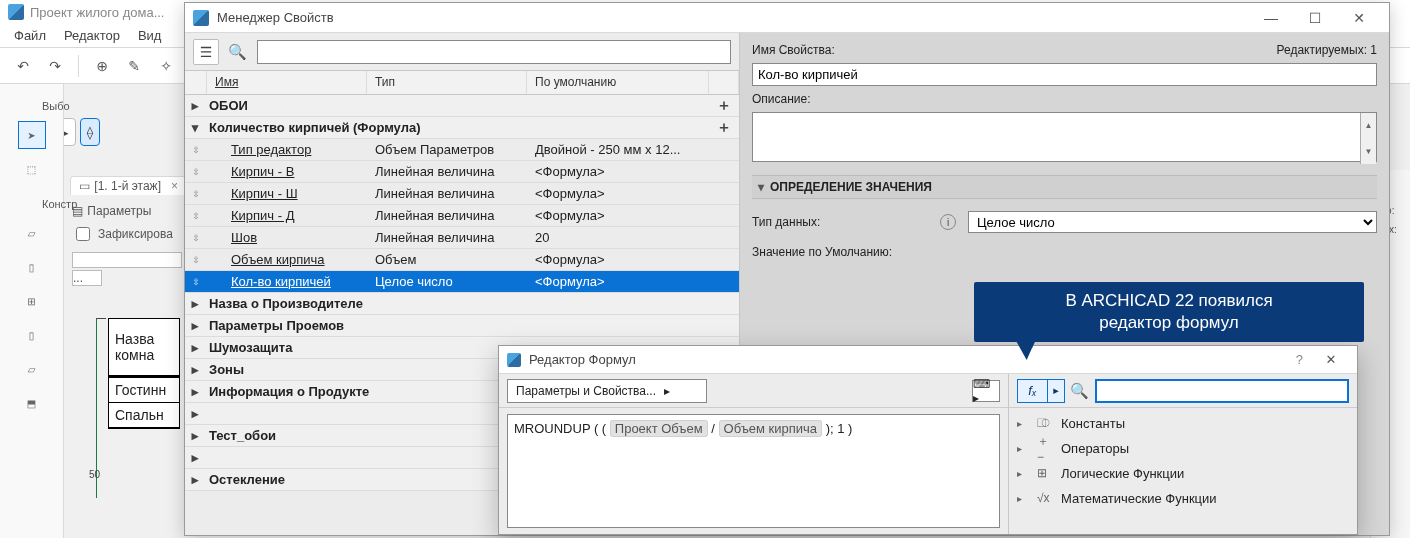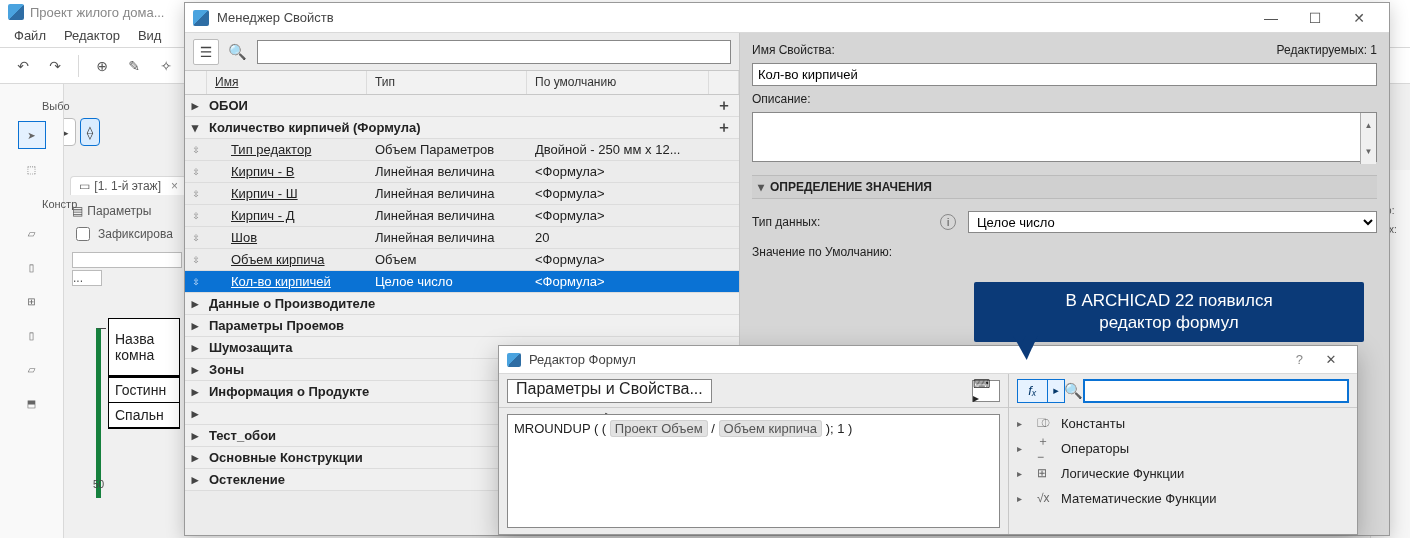--- a/index.html
+++ b/index.html
@@ -49,21 +49,21 @@
   .doc-tab{border:1px solid var(--border-light);border-bottom:none;background:#fff;padding:2px 8px;border-radius:4px 4px 0 0;display:flex;align-items:center;gap:4px;}
   .doc-tab .xtab{color:#888;margin-left:6px;}
 
   .side-params{position:absolute;left:72px;top:204px;width:110px;color:#555;font-size:12px;}
   .side-params .hdr{display:flex;align-items:center;gap:4px;margin-bottom:6px;}
   .side-params .chk{display:flex;align-items:center;gap:5px;margin-bottom:8px;}
   .side-params .chk input{width:14px;height:14px;}
   .roomblock{position:absolute;left:108px;top:318px;width:72px;border:1px solid #000;background:#fff;}
   .roomblock .cellhdr{padding:12px 6px;border-bottom:3px solid #000;font-size:14px;}
   .roomblock .cell{padding:4px 6px;border-bottom:1px solid #000;font-size:14px;}
-  .ruler{position:absolute;left:96px;top:328px;width:10px;bottom:40px;border-top:1px solid #444;border-left:5px solid #15803d;}
+  .ruler{position:absolute;left:96px;top:318px;width:10px;bottom:40px;border-top:1px solid #444;border-left:1px solid #15803d;}
   .ruler .rn{position:absolute;left:-8px;font-size:10px;color:#444;}
 
   
   .rightsliver{position:absolute;right:0;top:170px;width:40px;bottom:0;background:#f6f6f6;border-left:1px solid var(--border-light);font-size:10px;color:#555;padding:4px;}
   .rightsliver .home{font-size:20px;color:#7bb1e0;}
   .rightsliver .label{margin-top:8px;}
 
   
   .dlg{position:absolute;left:184px;top:2px;right:20px;height:534px;background:var(--bg3);border:1px solid #999;box-shadow:0 4px 18px rgba(0,0,0,.2);display:flex;flex-direction:column;}
   .dlg-title{height:30px;background:#fff;display:flex;align-items:center;padding:0 8px;border-bottom:1px solid var(--border-light);}
@@ -122,26 +122,26 @@
   
   .fdlg{position:absolute;left:498px;top:345px;width:860px;height:190px;background:var(--bg3);border:1px solid #999;box-shadow:0 8px 24px rgba(0,0,0,.25);display:flex;flex-direction:column;}
   .fdlg-title{height:28px;background:#fff;border-bottom:1px solid var(--border-light);display:flex;align-items:center;padding:0 8px;font-size:13px;color:#444;}
   .fdlg-title .logo{width:14px;height:14px;background:linear-gradient(135deg,#4aa3df 50%,#2e6da4 50%);margin-right:8px;border-radius:2px;}
   .fdlg-title .sp{flex:1;}
   .fdlg-title .help{color:#888;margin-right:10px;}
   .fdlg-title .wb{width:36px;height:28px;display:inline-flex;align-items:center;justify-content:center;color:#555;}
   .fdlg-body{flex:1;display:flex;}
   .fleft{width:510px;border-right:1px solid #c7c7c7;display:flex;flex-direction:column;}
   .fleft .bar{height:34px;display:flex;align-items:center;justify-content:space-between;padding:0 8px;border-bottom:1px solid #ccc;}
-  .fleft .paramdrop{height:24px;min-width:200px;border:1px solid #888;background:#fff;display:inline-flex;align-items:center;padding:0 8px;font-size:16px;gap:8px;flex-direction:column;}
+  .fleft .paramdrop{height:24px;min-width:200px;border:1px solid #888;background:#fff;display:inline-flex;align-items:center;padding:0 8px;font-size:12px;gap:8px;}
   .fleft .kb{width:28px;height:22px;border:1px solid #888;background:#fff;display:inline-flex;align-items:center;justify-content:center;font-size:12px;}
   .fleft .editor{flex:1;margin:6px 8px;border:1px solid #888;background:#fff;padding:6px;font-size:13px;font-family:inherit;}
   .fleft .editor .token{background:#e2e2e2;border:1px solid #d0d0d0;border-radius:3px;padding:0 4px;color:#555;}
   .fright{flex:1;display:flex;flex-direction:column;}
-  .fright .bar{height:34px;display:flex;align-items:center;padding:0 8px;border-bottom:1px solid #ccc;}
+  .fright .bar{height:34px;display:flex;align-items:center;padding:0 8px;border-bottom:1px solid #ccc;gap:6px;}
   .fxbtn{width:30px;height:24px;border:1px solid var(--accent);background:#e6f2ff;display:inline-flex;align-items:center;justify-content:center;font-style:italic;font-size:13px;color:#05386b;border-right:none;}
   .fxbtn2{width:18px;height:24px;border:1px solid var(--accent);background:#e6f2ff;display:inline-flex;align-items:center;justify-content:center;font-size:11px;color:#05386b;}
   .fright .srch{width:18px;height:18px;color:#666;display:inline-flex;align-items:center;justify-content:center;font-size:15px;}
   .fright .srchbox{flex:1;height:24px;border:2px solid var(--accent);background:#fff;}
   .fnlist{flex:1;padding:4px 8px;display:flex;flex-direction:column;gap:3px;}
   .fnrow{height:22px;display:flex;align-items:center;gap:8px;font-size:13px;}
   .fnrow .exp{width:12px;color:#666;font-size:10px;}
   .fnrow .fic{width:16px;color:#666;font-size:12px;}
 
   
@@ -301,21 +301,21 @@
             <div class="c c-def">&lt;Формула&gt;</div>
           </div>
           <div class="prow item sel">
             <div class="grip">⇳</div>
             <div class="c c-name">Кол-во кирпичей</div>
             <div class="c c-type">Целое число</div>
             <div class="c c-def">&lt;Формула&gt;</div>
           </div>
           <div class="prow group">
             <div class="exp">▸</div>
-            <div class="gname">Данные о Производителе</div>
+            <div class="gname">Назва о Производителе</div>
           </div>
           <div class="prow group">
             <div class="exp">▸</div>
             <div class="gname">Параметры Проемов</div>
           </div>
           <div class="prow group">
             <div class="exp">▸</div>
             <div class="gname">Шумозащита</div>
           </div>
           <div class="prow group">
@@ -328,21 +328,20 @@
           </div>
           <div class="prow group">
             <div class="exp">▸</div>
           </div>
           <div class="prow group">
             <div class="exp">▸</div>
             <div class="gname">Тест_обои</div>
           </div>
           <div class="prow group">
             <div class="exp">▸</div>
-            <div class="gname">Основные Конструкции</div>
           </div>
           <div class="prow group">
             <div class="exp">▸</div>
             <div class="gname">Остекление</div>
           </div>
         </div>
     </div>
 
     <div class="propright">
       <div class="row">

